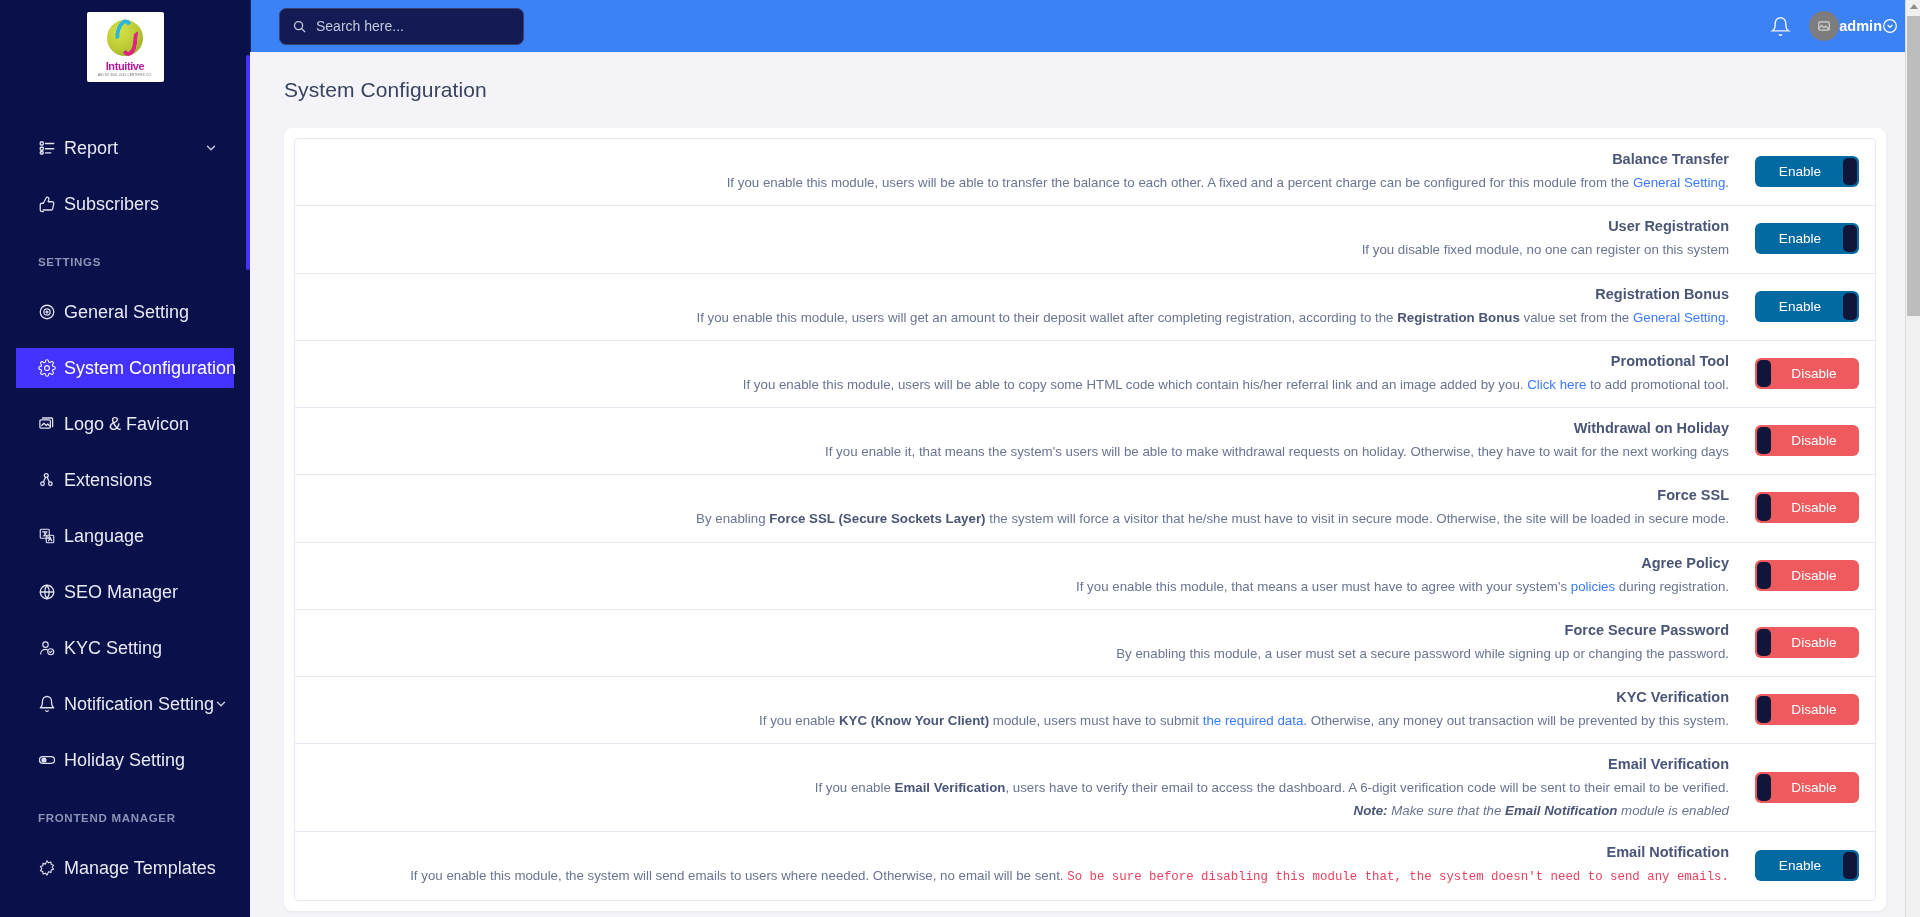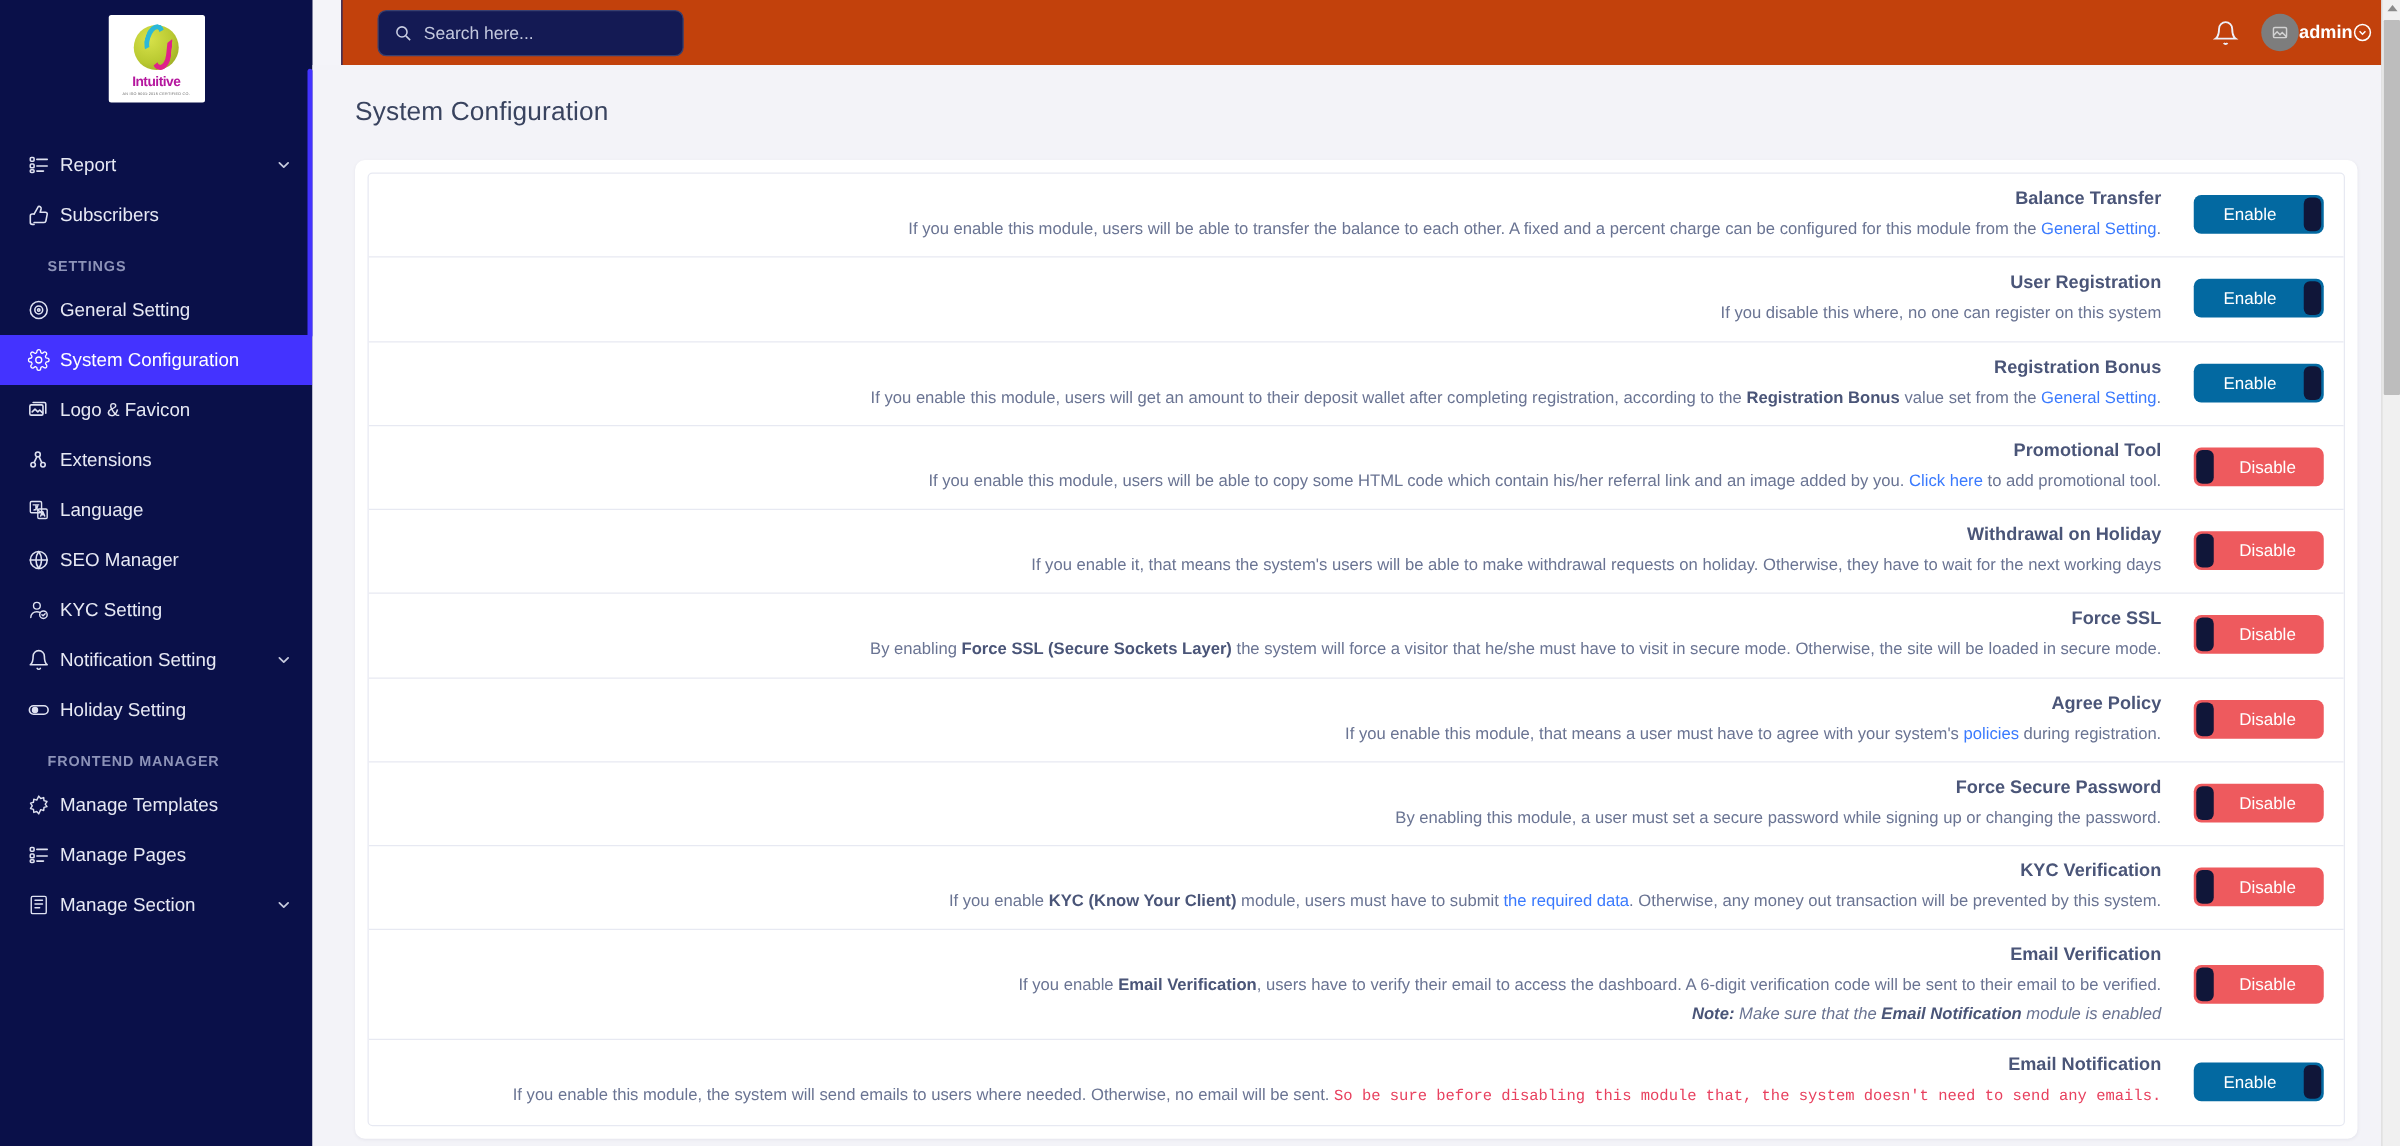--- a/index.html
+++ b/index.html
@@ -51,42 +51,41 @@
   }
   .logo-sub { font-size: 3px; color: #666; letter-spacing: 0.2px; margin-top: 1px; }
 
   .nav-section-label {
     color: #8d93b8; font-size: 11.5px; font-weight: 700; letter-spacing: 0.7px;
     padding: 16px 0 8px 22px; text-transform: uppercase; margin-left: 16px;
   }
   .nav-item {
     display: flex; align-items: center;
     height: 40px; padding: 0 16px 0 22px;
-    color: #e7e9f4; font-size: 15px; font-weight: 500;
+    color: #e7e9f4; font-size: 18px; font-weight: 500;
     cursor: pointer; position: relative;
-    margin: 0; text-decoration: none;
+    margin: 16px; text-decoration: none;
   }
   .nav-item.active { background: #4433ff; color: #ffffff; }
   .nav-item .nico {
     width: 26px; min-width: 26px; display: inline-flex; align-items: center;
     color: #dfe2f1;
   }
   .nav-item.active .nico { color: #fff; }
   .nav-label { flex: 1; white-space: nowrap; }
   .nav-caret { color: #c6cade; display: inline-flex; }
   .nav-gap { height: 8px; }
 
   
   .main { flex: 1; height: 917px; display: flex; flex-direction: column; position: relative; }
 
   .topbar {
-    height: 52px; min-height: 52px; background: #c2410c;
+    height: 52px; min-height: 52px; background: #3b82f6;
     display: flex; align-items: center; padding: 0 22px 0 28px;
     border-left: 1px solid #1b2260;
-    margin-left: 23px;
   }
   .search-box {
     width: 245px; height: 37px; border: 1px solid #39406f; border-radius: 7px;
     background: #141a54; display: flex; align-items: center; padding: 0 12px;
     gap: 9px;
   }
   .search-box .sico { color: #c9cde2; display: inline-flex; }
   .search-input {
     background: transparent; border: none; outline: none;
     color: #ced2e6; font-size: 14px; font-family: "Liberation Sans", sans-serif;
@@ -407,21 +406,21 @@
                 <div class="row-desc"><span>If you enable this module, users will be able to transfer the balance to each other. A fixed and a percent charge can be configured for this module from the </span><a href="#">General Setting</a><span>.</span></div>
               </div>
               <button class="toggle on">
                 <span>Enable</span>
                 <span class="knob"></span>
               </button>
             </div>
             <div class="config-row">
               <div class="row-text">
                 <div class="row-title">User Registration</div>
-                <div class="row-desc"><span>If you disable this where, no one can register on this system</span></div>
+                <div class="row-desc"><span>If you disable fixed module, no one can register on this system</span></div>
               </div>
               <button class="toggle on">
                 <span>Enable</span>
                 <span class="knob"></span>
               </button>
             </div>
             <div class="config-row">
               <div class="row-text">
                 <div class="row-title">Registration Bonus</div>
                 <div class="row-desc"><span>If you enable this module, users will get an amount to their deposit wallet after completing registration, according to the </span><b>Registration Bonus</b><span> value set from the </span><a href="#">General Setting</a><span>.</span></div>

